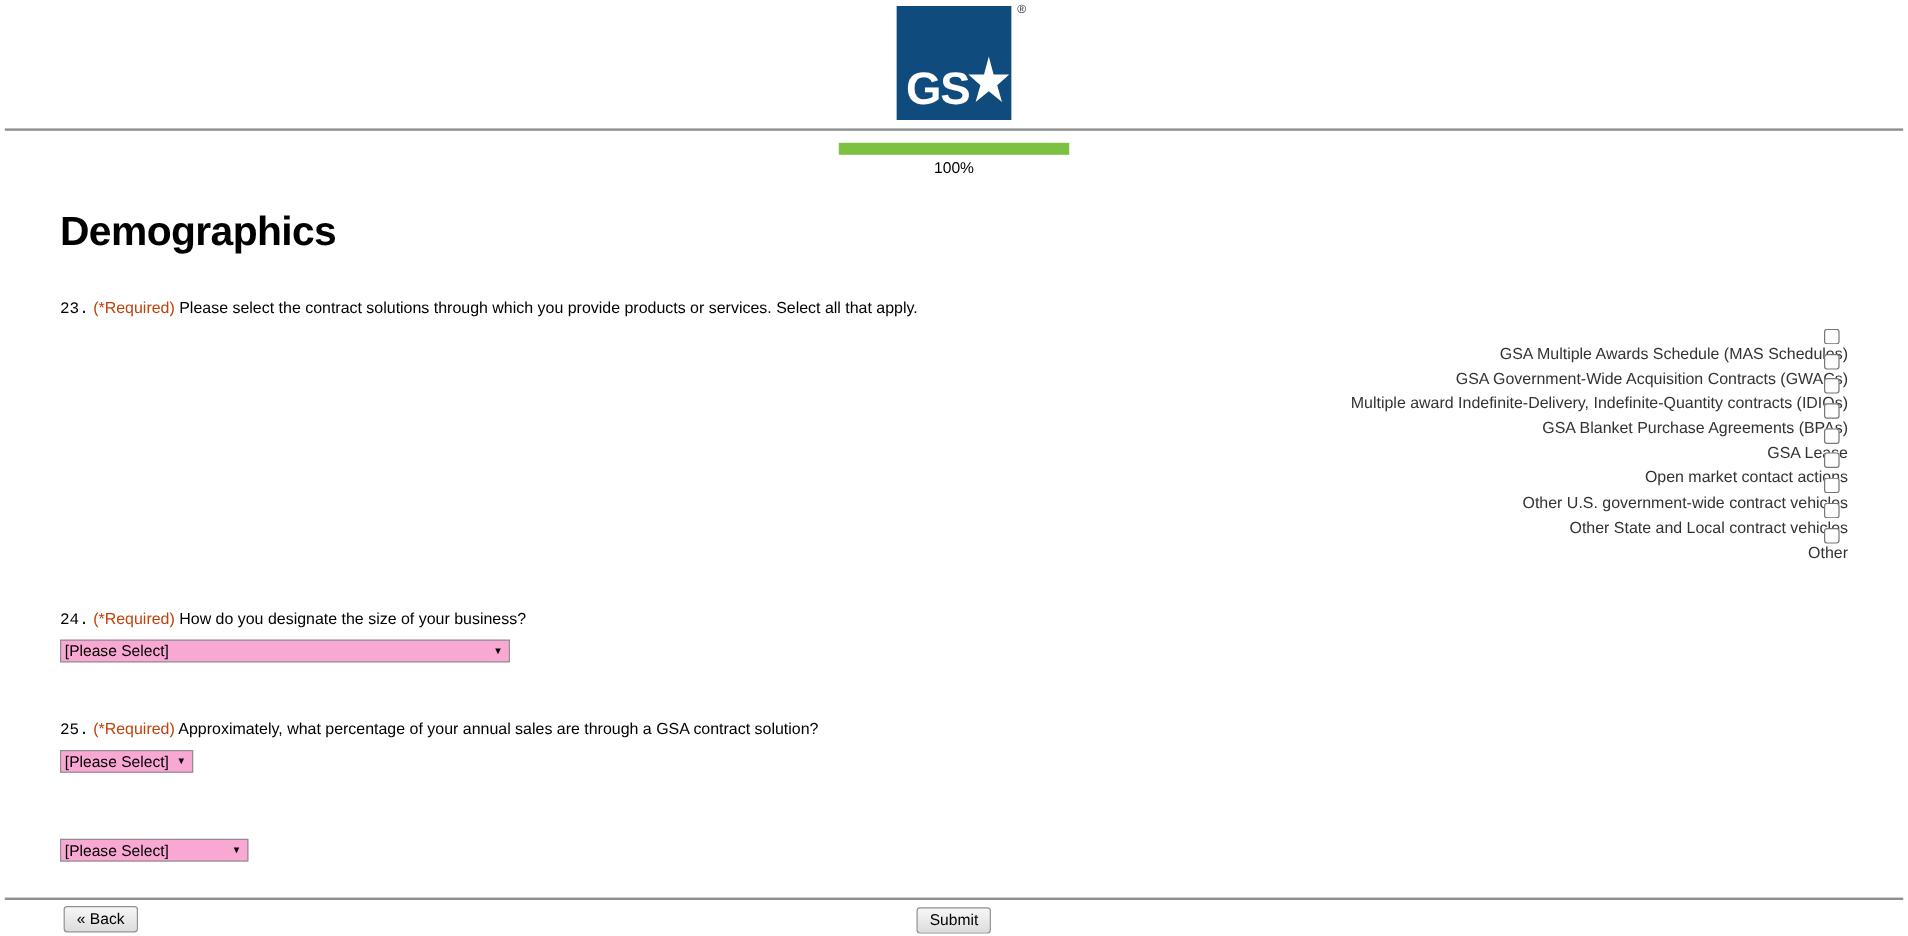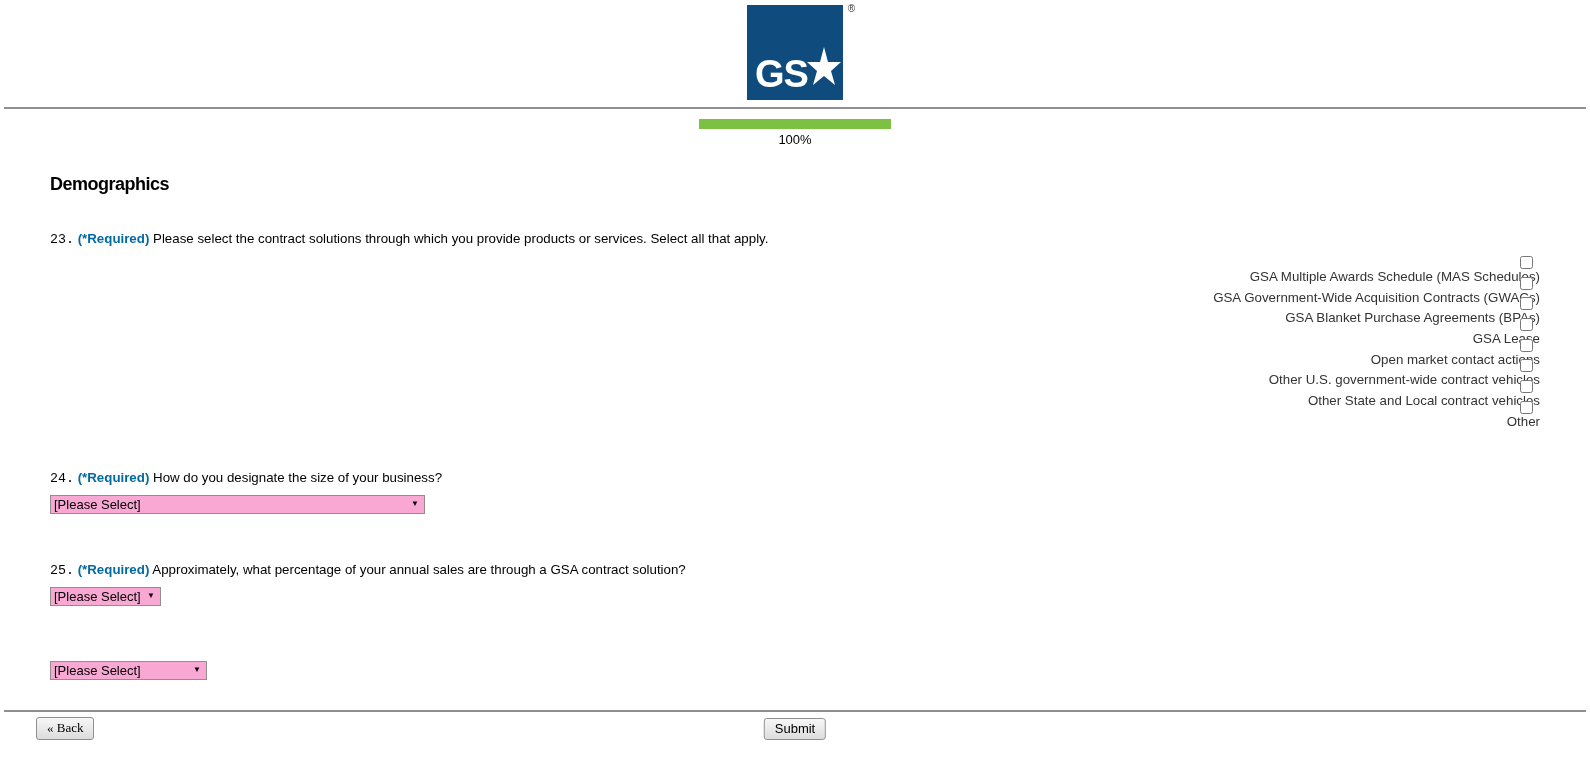--- a/index.html
+++ b/index.html
@@ -21,25 +21,25 @@
 
   hr.divider { border: none; border-top: 2px solid #8f8f8f; margin: 2px 4px 0 4px; }
 
   
   .progress-section { width: 192px; margin: 10px auto 0 auto; text-align: center; }
   .progress-bar { height: 10px; width: 100%; background: #7dc142; }
   .progress-label { margin-top: 3px; font-size: 13px; color: #000; }
 
   
   .content { padding: 0 50px; }
-  .page-title { font-size: 18px; font-weight: bold; margin: 27px 0 0 0; color: #000; letter-spacing: -0.5px; }
+  .page-title { font-size: 34px; font-weight: bold; margin: 27px 0 0 0; color: #000; letter-spacing: -0.5px; }
 
   .q-label { line-height: 16px; }
   .q-num { font-weight: normal; color: #000; font-family: Liberation Mono, monospace; }
-  .q-req { font-weight: bold; color: #0369a1; }
+  .q-req { font-weight: normal; color: #c2410c; }
   .q-text { font-weight: normal; color: #000; }
 
   #q23 { margin-top: 36px; }
   .cb-list { margin-top: 8px; padding-left: 6px; }
   .cb-row { display: flex; align-items: flex-end; height: 20.7px; cursor: pointer; flex-direction: column; }
   .cb { width: 13px; height: 13px; margin: 0 7px 0 0; flex: 0 0 auto; }
   .cb-label { color: #333; }
 
   #q24 { margin-top: 48px; }
   #q25 { margin-top: 48px; }
@@ -64,21 +64,21 @@
 
   
   hr.footer-hr { margin-top: 30px; }
   .footer { position: relative; height: 30px; margin-top: 3px; }
   .btn {
     font-family: inherit; font-size: 13px; color: #000;
     background: linear-gradient(#f7f7f7, #dcdcdc);
     border: 1px solid #8f8f8f; border-radius: 3px;
     padding: 2px 10px 3px 10px; cursor: pointer;
   }
-  .back-btn { position: absolute; left: 36px; top: 2px; font-family: Liberation Serif, serif; }
+  .back-btn { position: absolute; left: 53px; top: 2px; }
   .submit-btn { position: absolute; left: 50%; transform: translateX(-50%); top: 3px; }
 </style>
 </head>
 <body>
 
 <div class="header">
   <div class="logo-wrap">
     <svg class="logo-svg" width="96" height="95" viewBox="0 0 96 95">
       <rect x="0" y="0" width="96" height="95" fill="#0f4c7d"></rect>
       <text x="8" y="82" font-family="Liberation Sans, sans-serif" font-size="38" font-weight="bold" fill="#ffffff" letter-spacing="-1">GS</text>
@@ -106,20 +106,24 @@
       <span class="q-text">Please select the contract solutions through which you provide products or services. Select all that apply.</span>
     </div>
     <div class="cb-list">
       <label class="cb-row">
         <input type="checkbox" class="cb" style="">
         <span class="cb-label">GSA Multiple Awards Schedule (MAS Schedules)</span>
       </label>
       <label class="cb-row">
         <input type="checkbox" class="cb" style="">
         <span class="cb-label">GSA Government-Wide Acquisition Contracts (GWACs)</span>
+      </label>
+      <label class="cb-row">
+        <input type="checkbox" class="cb" style="">
+        <span class="cb-label">Multiple award Indefinite-Delivery, Indefinite-Quantity contracts (IDIQs)</span>
       </label>
       <label class="cb-row">
         <input type="checkbox" class="cb" style="">
         <span class="cb-label">GSA Blanket Purchase Agreements (BPAs)</span>
       </label>
       <label class="cb-row">
         <input type="checkbox" class="cb" style="">
         <span class="cb-label">GSA Lease</span>
       </label>
       <label class="cb-row">

